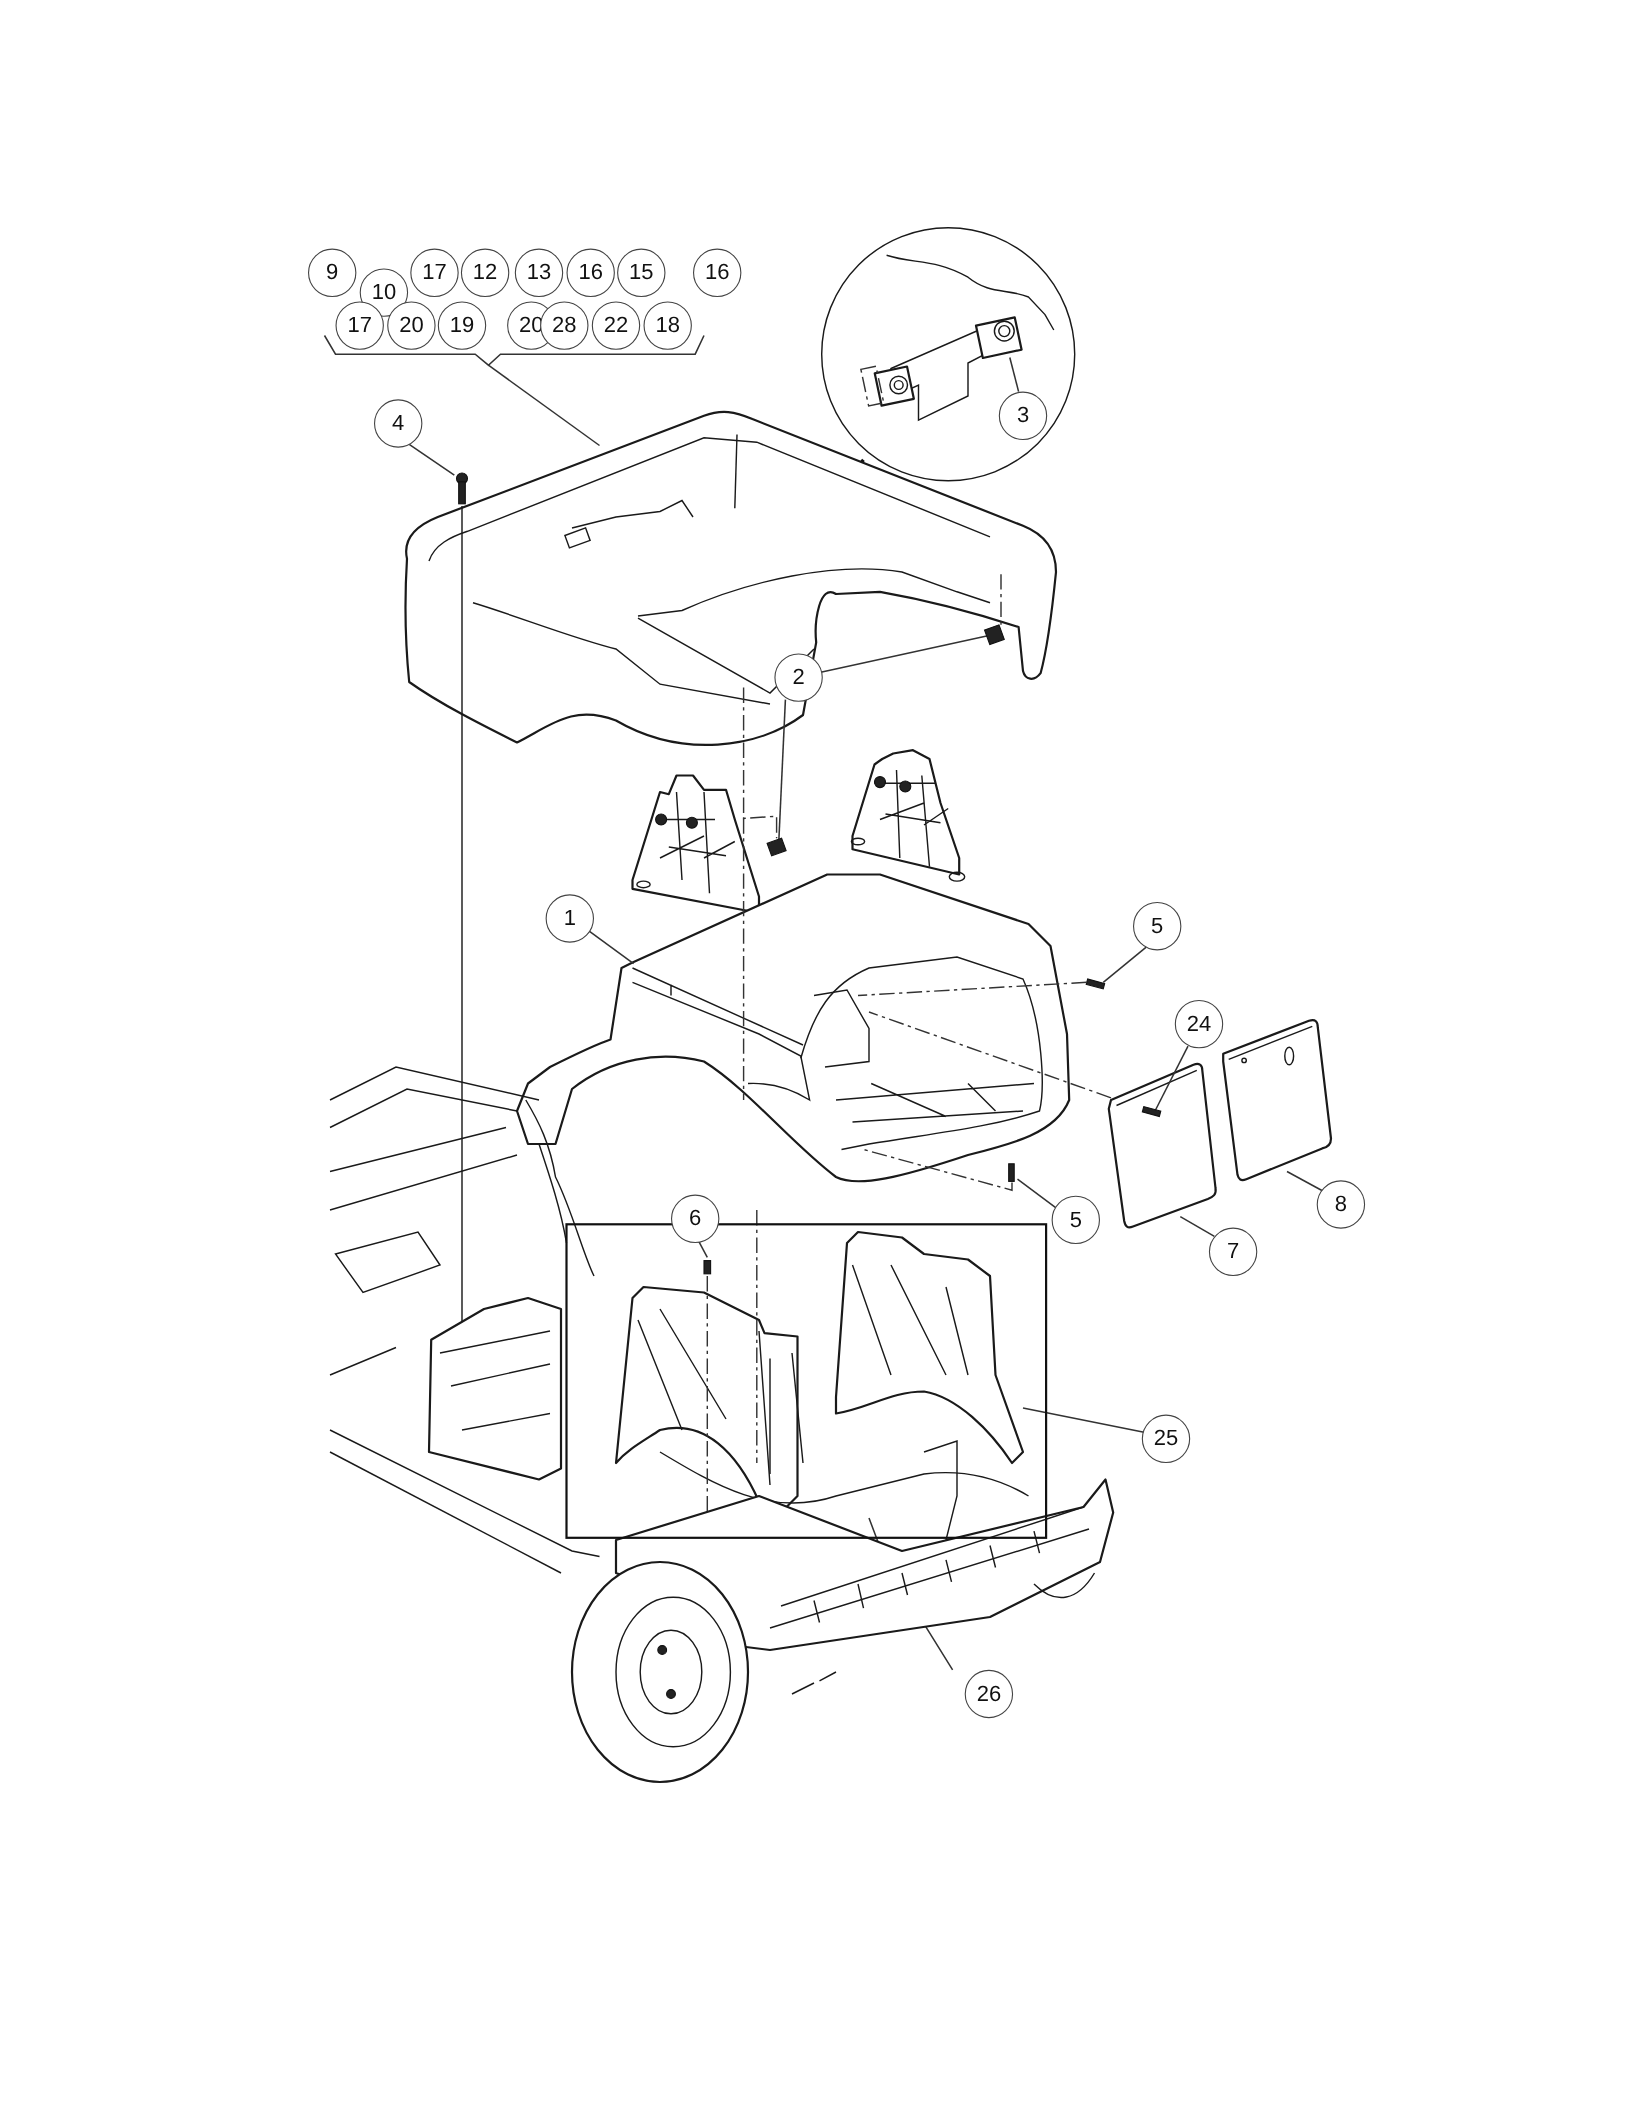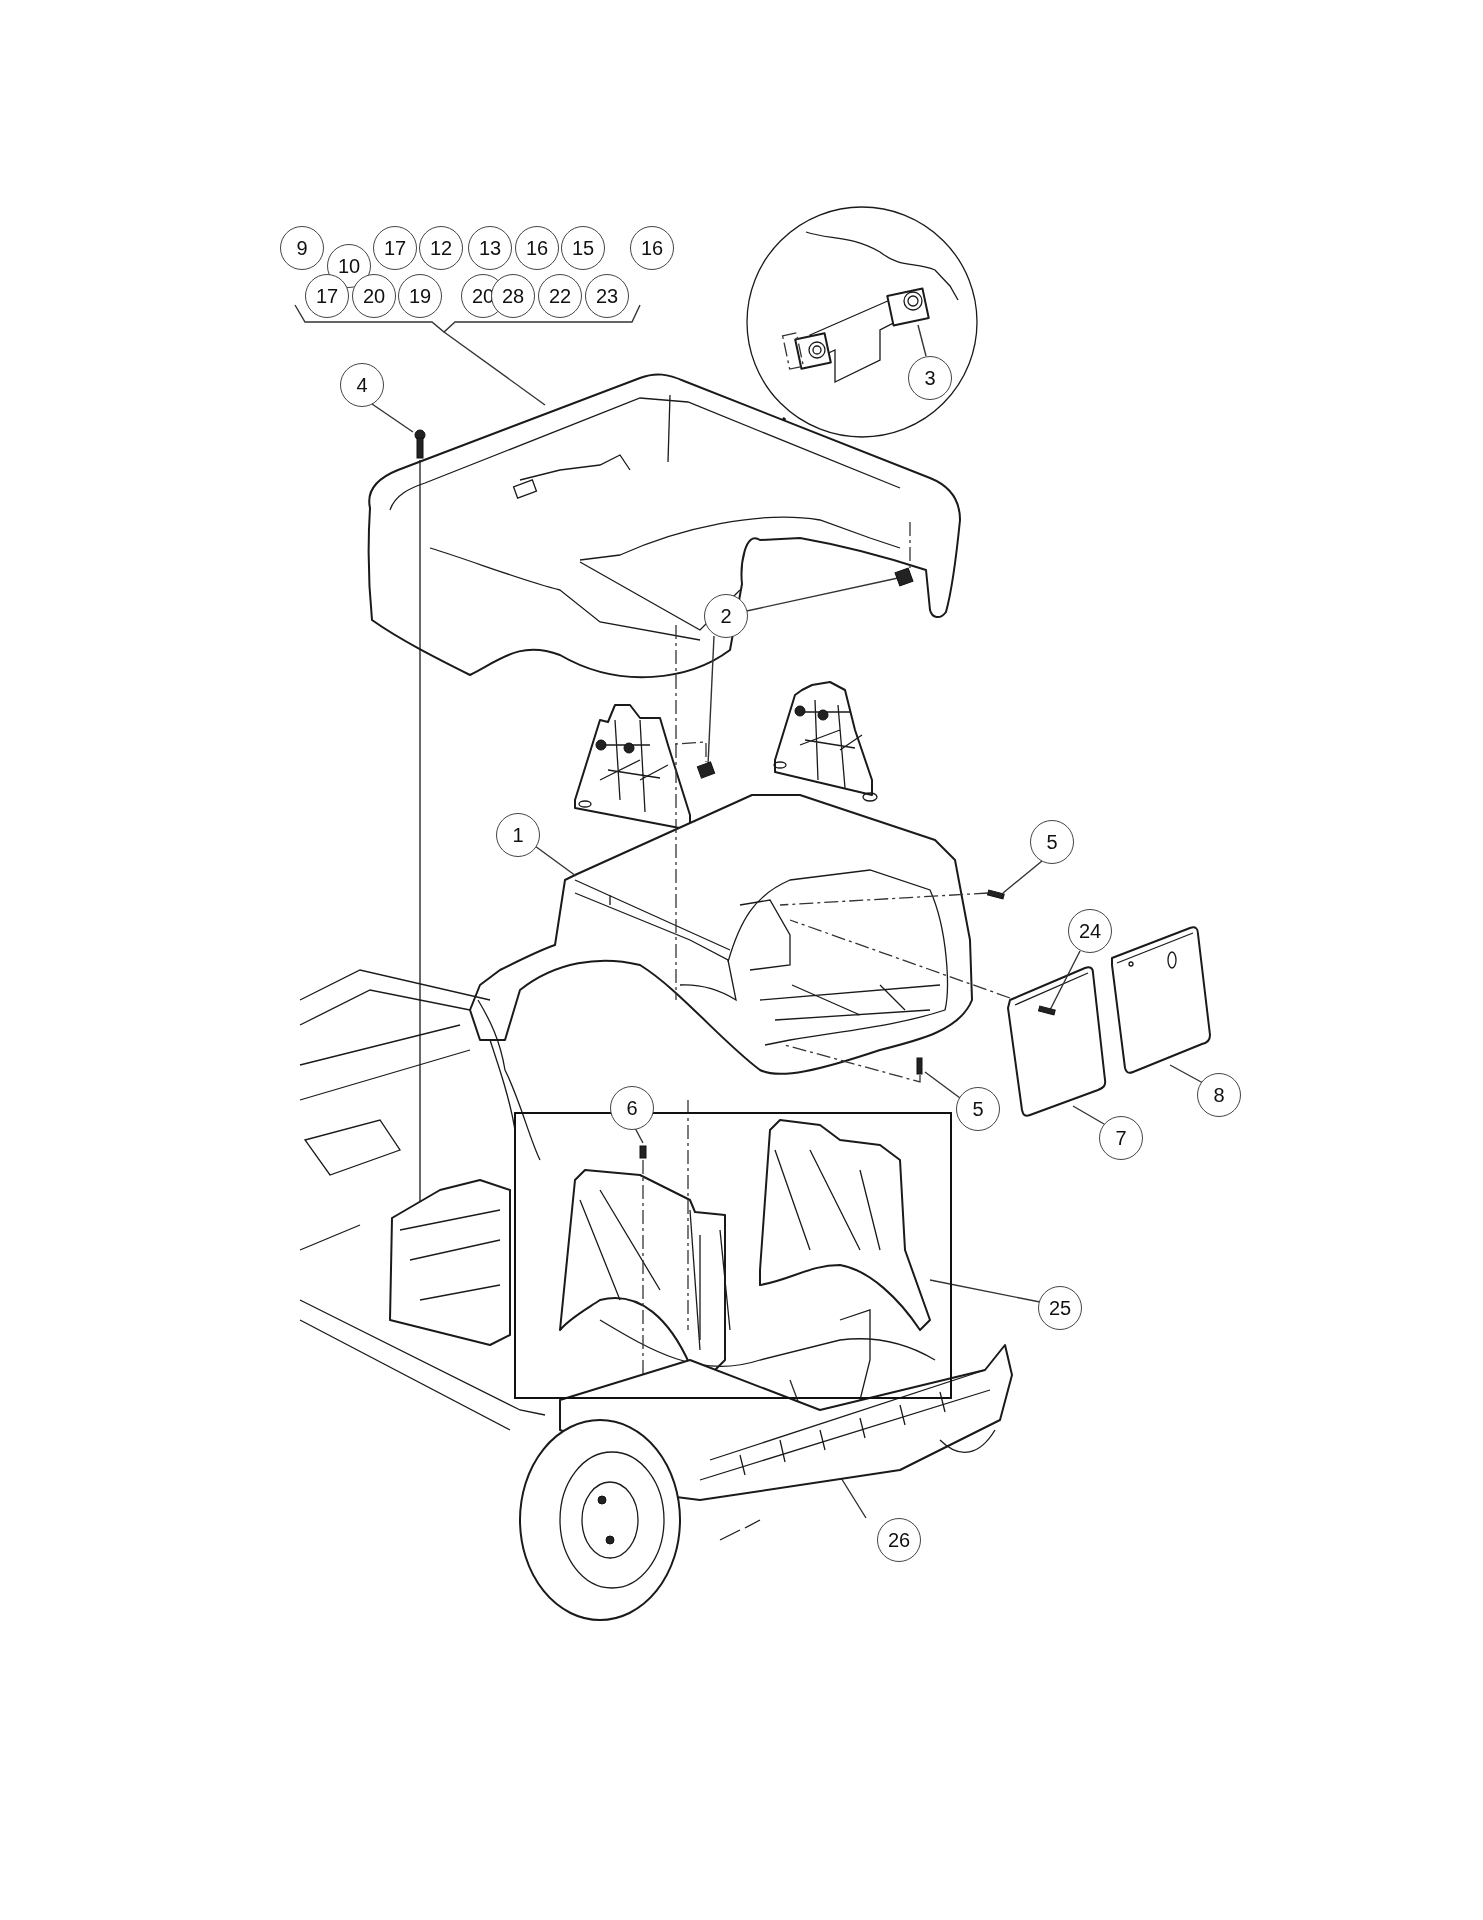--- a/index.html
+++ b/index.html
@@ -183,21 +183,21 @@
   <div class="callout" style="left:583px; top:248px;">15</div>
   <div class="callout" style="left:652px; top:248px;">16</div>
 </div>
 <div>
   <div class="callout" style="left:327px; top:296px;">17</div>
   <div class="callout" style="left:374px; top:296px;">20</div>
   <div class="callout" style="left:420px; top:296px;">19</div>
   <div class="callout" style="left:483px; top:296px;">20</div>
   <div class="callout" style="left:513px; top:296px;">28</div>
   <div class="callout" style="left:560px; top:296px;">22</div>
-  <div class="callout" style="left:607px; top:296px;">23</div>
+  <div class="callout" style="left:607px; top:296px;">18</div>
 </div>
 
 <div class="callout" style="left:518px;  top:835px;">1</div>
 <div class="callout" style="left:726px;  top:616px;">2</div>
 <div class="callout" style="left:930px;  top:378px;">3</div>
 <div class="callout" style="left:362px;  top:385px;">4</div>
 <div class="callout" style="left:1052px; top:842px;">5</div>
 <div class="callout" style="left:978px;  top:1109px;">5</div>
 <div class="callout" style="left:632px;  top:1108px;">6</div>
 <div class="callout" style="left:1121px; top:1138px;">7</div>

